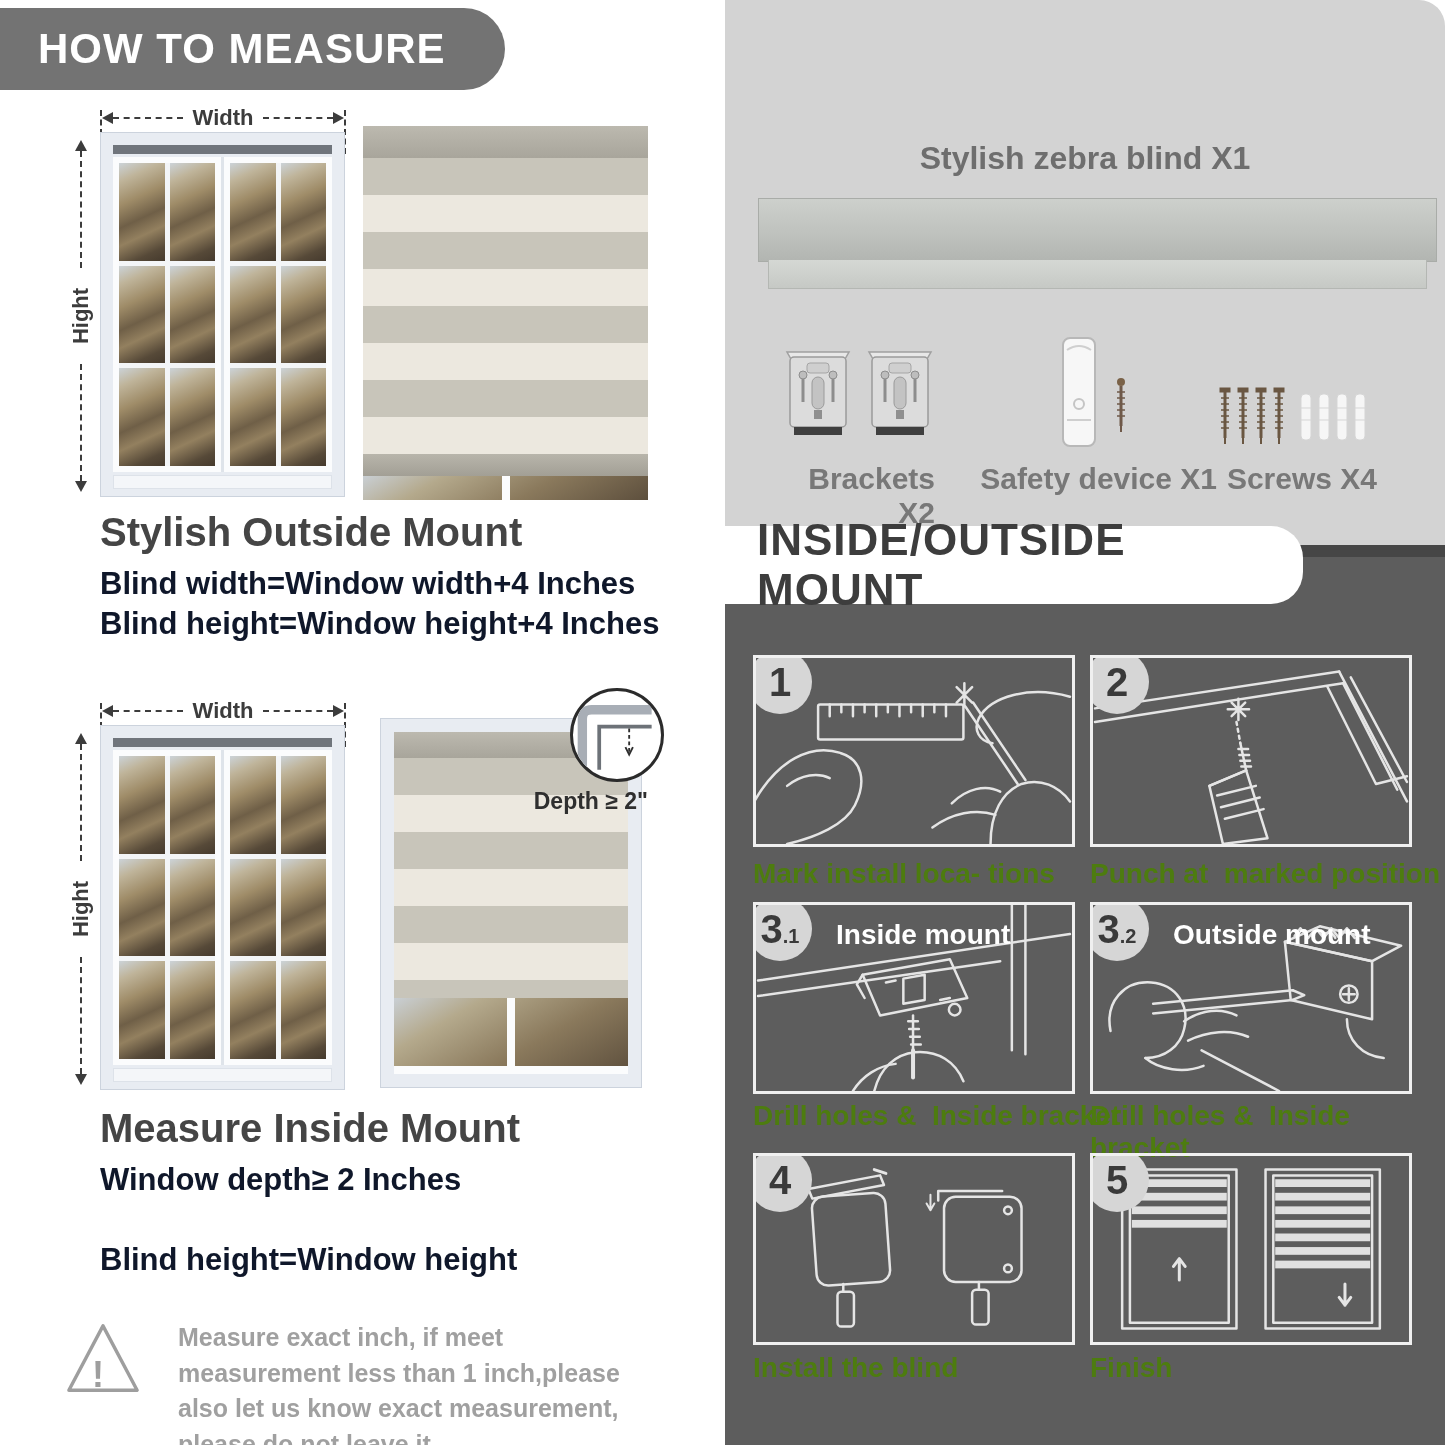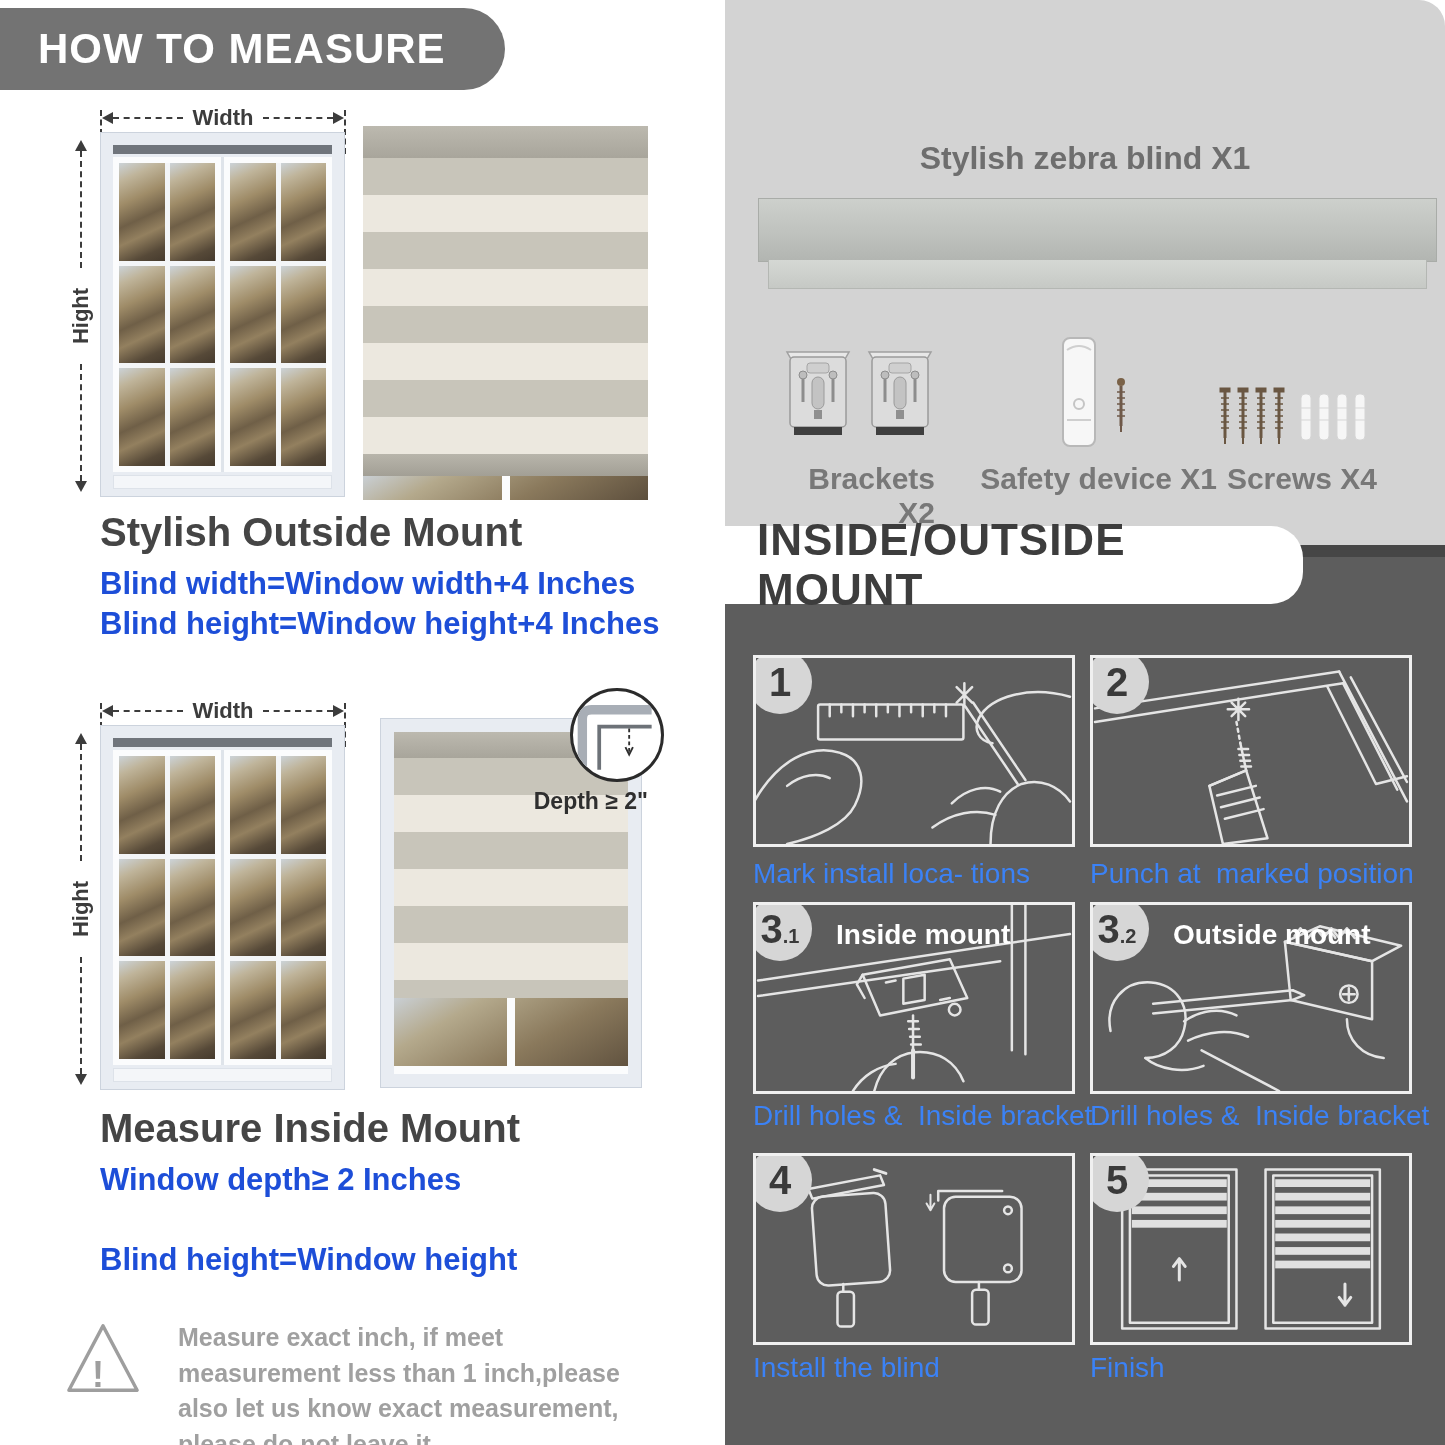--- a/index.html
+++ b/index.html
@@ -19,21 +19,21 @@
     display:flex;align-items:center;padding-left:32px;box-sizing:border-box;letter-spacing:1px;}
 
   
   #right-col{left:725px;top:0;width:720px;height:1445px;}
   .right-top{left:0;top:0;width:720px;height:545px;background:#d3d3d3;border-top-right-radius:26px;}
   .divider{left:0;top:545px;width:720px;height:12px;background:#464646;}
   .right-dark{left:0;top:557px;width:720px;height:888px;background:#5d5d5d;}
 
   
   .h-measure{font-size:40px;font-weight:bold;color:#454545;}
-  .sub-line{font-size:31px;font-weight:bold;color:#1d4ed8;}
+  .sub-line{font-size:31px;font-weight:bold;color:#0f172a;}
   .warn-text{font-size:25px;font-weight:bold;color:#a0a0a0;line-height:1.42;width:452px;}
   .stylish{width:720px;text-align:center;font-size:32px;font-weight:bold;color:#6e6e6e;}
   .item-label{font-size:30px;font-weight:bold;color:#787878;text-align:right;}
 
   
   .hdim{display:flex;align-items:center;color:#3c3c3c;font-weight:bold;font-size:22px;height:24px;}
   .hdim .line{flex:1;border-top:2px dashed #3c3c3c;height:0;}
   .hdim .lbl{margin:0 10px;}
   .arrL{width:0;height:0;border-top:6px solid transparent;border-bottom:6px solid transparent;border-right:11px solid #3c3c3c;}
   .arrR{width:0;height:0;border-top:6px solid transparent;border-bottom:6px solid transparent;border-left:11px solid #3c3c3c;}
@@ -69,21 +69,21 @@
   
   .rail-main{background:linear-gradient(180deg,#cdd0cc,#bfc2be 55%,#b2b5b1);border:1px solid #a9aca8;}
   .rail-lip{background:linear-gradient(180deg,#d5d8d4,#c6c9c5);border:1px solid #b4b7b3;border-top:none;}
 
   
   .panel{width:322px;height:192px;border:3px solid #f0f0f0;box-sizing:border-box;position:absolute;overflow:hidden;}
   .badge{position:absolute;top:-8px;left:-8px;width:64px;height:64px;border-radius:50%;background:#d6d6d6;
     color:#3a3a3a;font-weight:bold;font-size:40px;display:flex;align-items:center;justify-content:center;}
   .badge .sub{font-size:20px;margin-top:14px;}
   .panel-label{position:absolute;top:14px;left:80px;color:#fff;font-weight:bold;font-size:28px;}
-  .caption{position:absolute;color:#3b82f6;font-weight:normal;font-size:28px;white-space:pre-wrap;}
+  .caption{position:absolute;color:#4d7c0f;font-weight:bold;font-size:28px;white-space:pre-wrap;}
   .sketch{position:absolute;left:0;top:0;width:100%;height:100%;}
   .sketch path,.sketch line,.sketch rect,.sketch circle,.sketch polyline{vector-effect:non-scaling-stroke;}
 
   .warn-tri-wrap{width:78px;height:82px;}
   .warn-bang{position:absolute;left:28px;top:34px;font-size:36px;font-weight:bold;color:#9e9e9e;}
 </style>
 </head>
 <body>
 
 <div id="stage">

